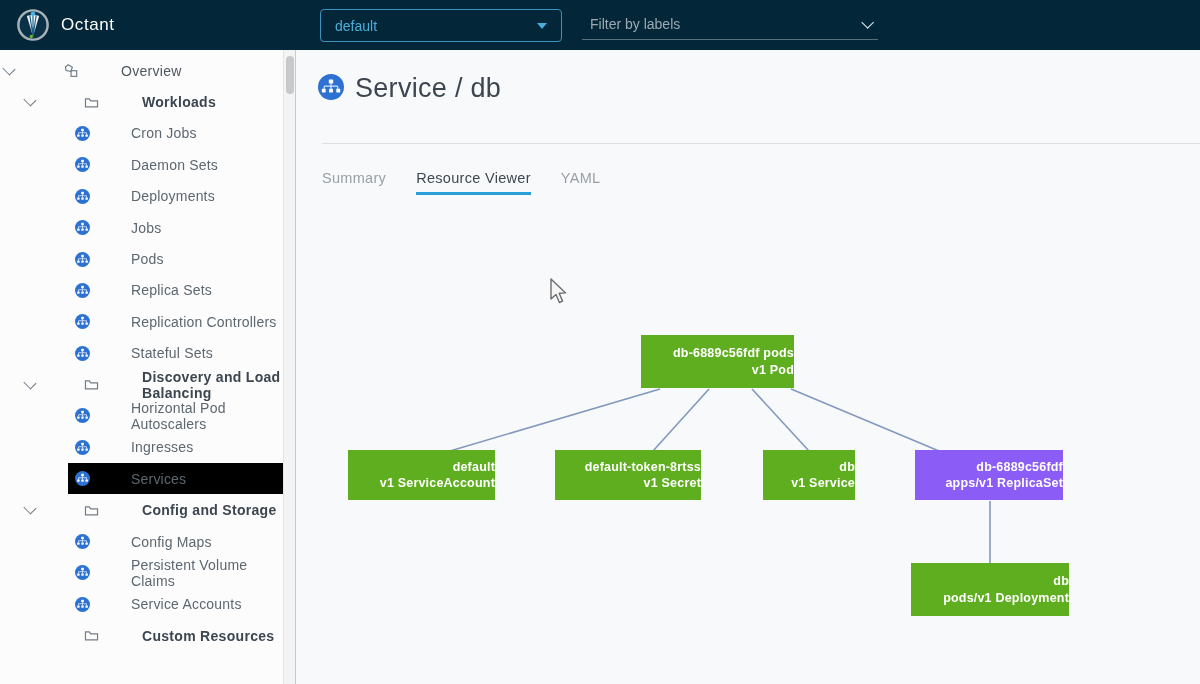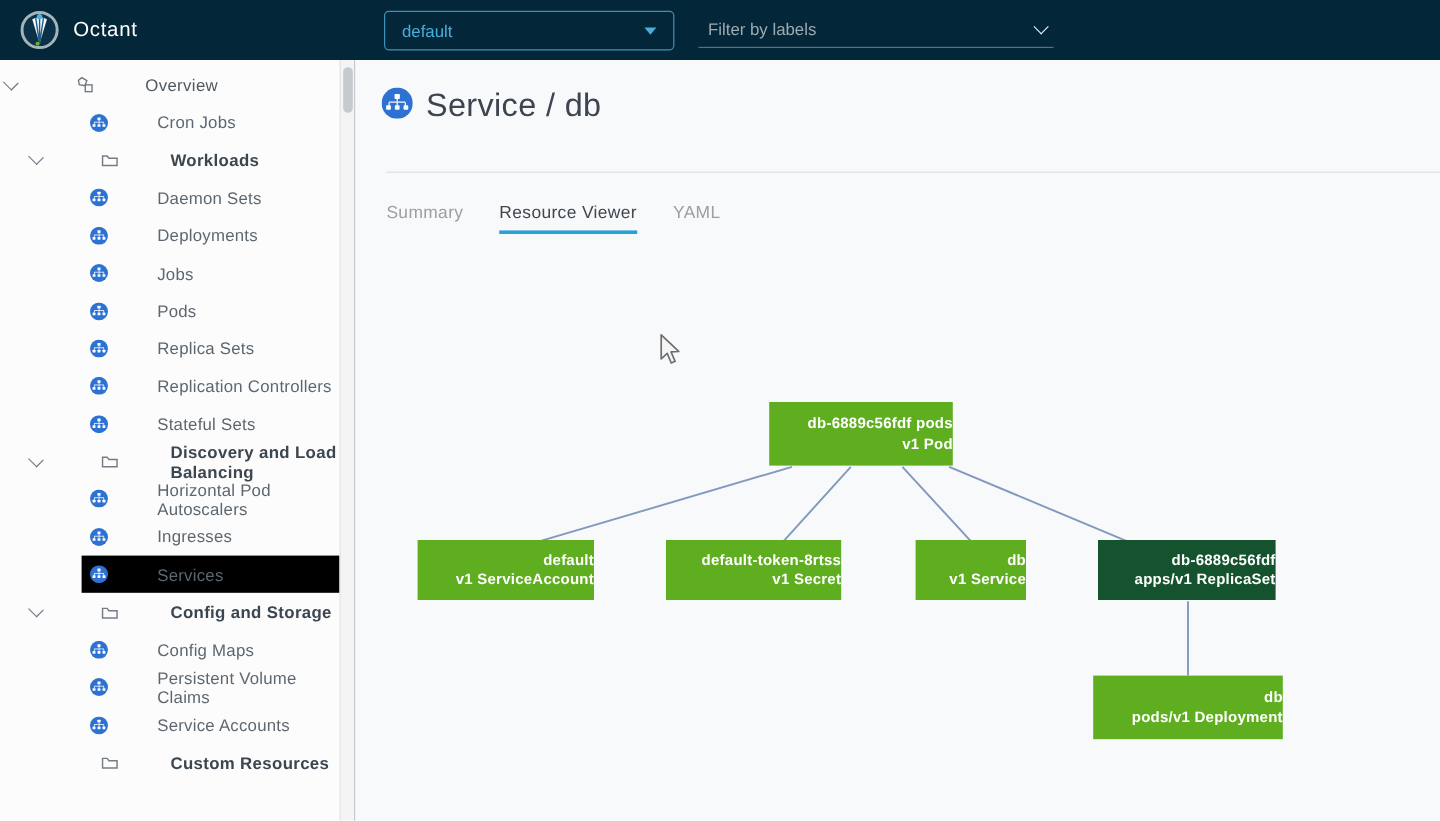--- a/index.html
+++ b/index.html
@@ -100,47 +100,47 @@
         <div class="srow k-root">
           <span class="chev"></span>
           <span class="ic">
             <svg viewBox="0 0 18 17" width="17" height="16">
               <path d="M6.5 1.8 L11 4.4 L9.3 9 L4.3 8 L3.6 4.2 Z" fill="none" stroke="#6d7884" stroke-width="1.2"></path>
               <rect x="9.6" y="8.2" width="6" height="6" fill="none" stroke="#6d7884" stroke-width="1.2"></rect>
             </svg>
           </span>
           <span class="lbl">Overview</span>
         </div>
-        <div class="srow k-leaf">
-          <span class="ic">
-            <svg viewBox="0 0 16 16" width="15" height="15">
-              <circle cx="8" cy="8" r="8" fill="#2d72d2"></circle>
-              <g fill="#ffffff">
-                <rect x="6.6" y="3" width="2.8" height="2.5" rx="0.4"></rect>
-                <rect x="7.7" y="5.5" width="0.7" height="1.5"></rect>
-                <rect x="3.6" y="6.9" width="8.8" height="0.7"></rect>
-                <rect x="3.5" y="7.4" width="0.7" height="1.6"></rect>
-                <rect x="7.7" y="7.4" width="0.7" height="1.6"></rect>
-                <rect x="11.9" y="7.4" width="0.7" height="1.6"></rect>
-                <rect x="2.3" y="9" width="2.6" height="2.4" rx="0.4"></rect>
-                <rect x="6.7" y="9" width="2.6" height="2.4" rx="0.4"></rect>
-                <rect x="11.1" y="9" width="2.6" height="2.4" rx="0.4"></rect>
-              </g>
-            </svg>
-          </span>
-          <span class="lbl">Cron Jobs</span>
-        </div>
         <div class="srow k-group">
           <span class="chev"></span>
           <span class="ic">
             <svg viewBox="0 0 16 14" width="15" height="13">
               <path d="M1.5 3.2 h4.1 l1.6 2.1 H14.5 V11.8 H1.5 Z" fill="none" stroke="#747d86" stroke-width="1.3"></path>
             </svg>
           </span>
           <span class="lbl">Workloads</span>
+        </div>
+        <div class="srow k-leaf">
+          <span class="ic">
+            <svg viewBox="0 0 16 16" width="15" height="15">
+              <circle cx="8" cy="8" r="8" fill="#2d72d2"></circle>
+              <g fill="#ffffff">
+                <rect x="6.6" y="3" width="2.8" height="2.5" rx="0.4"></rect>
+                <rect x="7.7" y="5.5" width="0.7" height="1.5"></rect>
+                <rect x="3.6" y="6.9" width="8.8" height="0.7"></rect>
+                <rect x="3.5" y="7.4" width="0.7" height="1.6"></rect>
+                <rect x="7.7" y="7.4" width="0.7" height="1.6"></rect>
+                <rect x="11.9" y="7.4" width="0.7" height="1.6"></rect>
+                <rect x="2.3" y="9" width="2.6" height="2.4" rx="0.4"></rect>
+                <rect x="6.7" y="9" width="2.6" height="2.4" rx="0.4"></rect>
+                <rect x="11.1" y="9" width="2.6" height="2.4" rx="0.4"></rect>
+              </g>
+            </svg>
+          </span>
+          <span class="lbl">Cron Jobs</span>
         </div>
         <div class="srow k-leaf">
           <span class="ic">
             <svg viewBox="0 0 16 16" width="15" height="15">
               <circle cx="8" cy="8" r="8" fill="#2d72d2"></circle>
               <g fill="#ffffff">
                 <rect x="6.6" y="3" width="2.8" height="2.5" rx="0.4"></rect>
                 <rect x="7.7" y="5.5" width="0.7" height="1.5"></rect>
                 <rect x="3.6" y="6.9" width="8.8" height="0.7"></rect>
                 <rect x="3.5" y="7.4" width="0.7" height="1.6"></rect>
@@ -462,21 +462,21 @@
           <div>v1 ServiceAccount</div>
         </div>
         <div class="gnode" style="left: 555px; top: 450px; width: 146px; height: 50px; background: rgb(95, 174, 31);">
           <div>default-token-8rtss</div>
           <div>v1 Secret</div>
         </div>
         <div class="gnode" style="left: 763px; top: 450px; width: 92px; height: 50px; background: rgb(95, 174, 31);">
           <div>db</div>
           <div>v1 Service</div>
         </div>
-        <div class="gnode" style="left: 915px; top: 450px; width: 148px; height: 50px; background: #14532d;">
+        <div class="gnode" style="left: 915px; top: 450px; width: 148px; height: 50px; background: #8b5cf6;">
           <div>db-6889c56fdf</div>
           <div>apps/v1 ReplicaSet</div>
         </div>
         <div class="gnode" style="left: 911px; top: 563px; width: 158px; height: 53px; background: rgb(95, 174, 31);">
           <div>db</div>
           <div>pods/v1 Deployment</div>
         </div>
       </div>
   </div>
 

